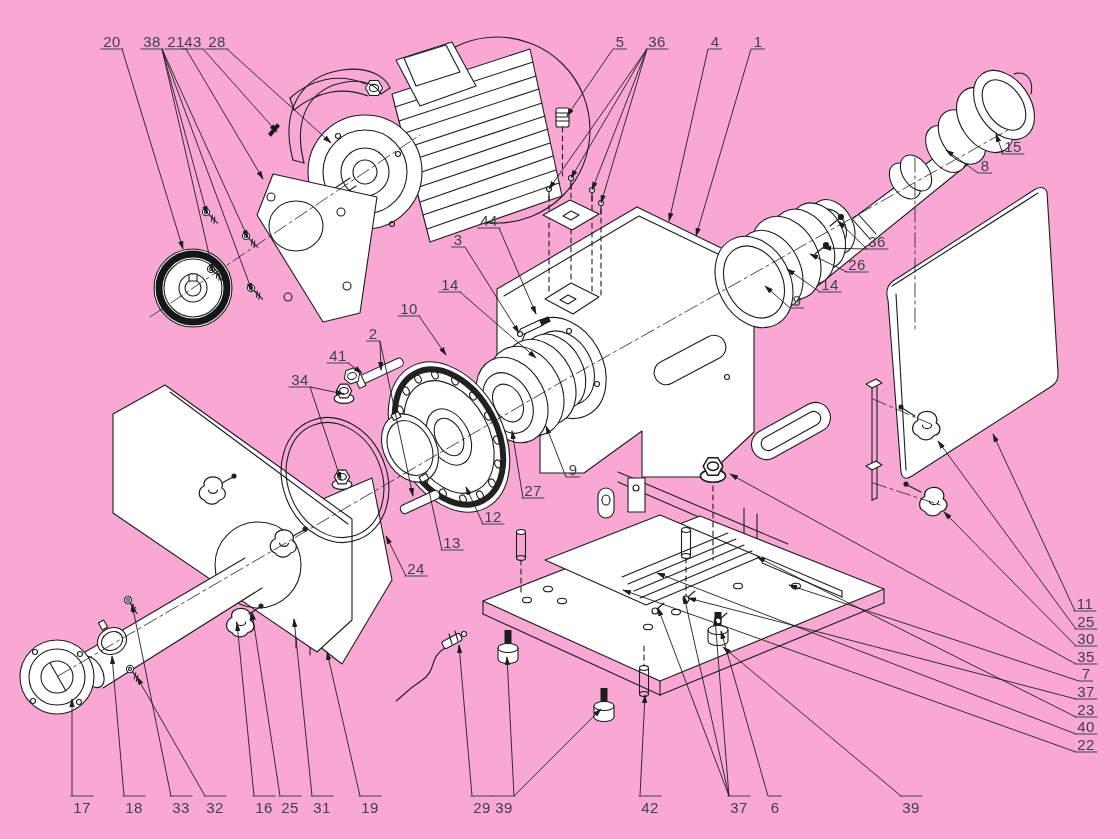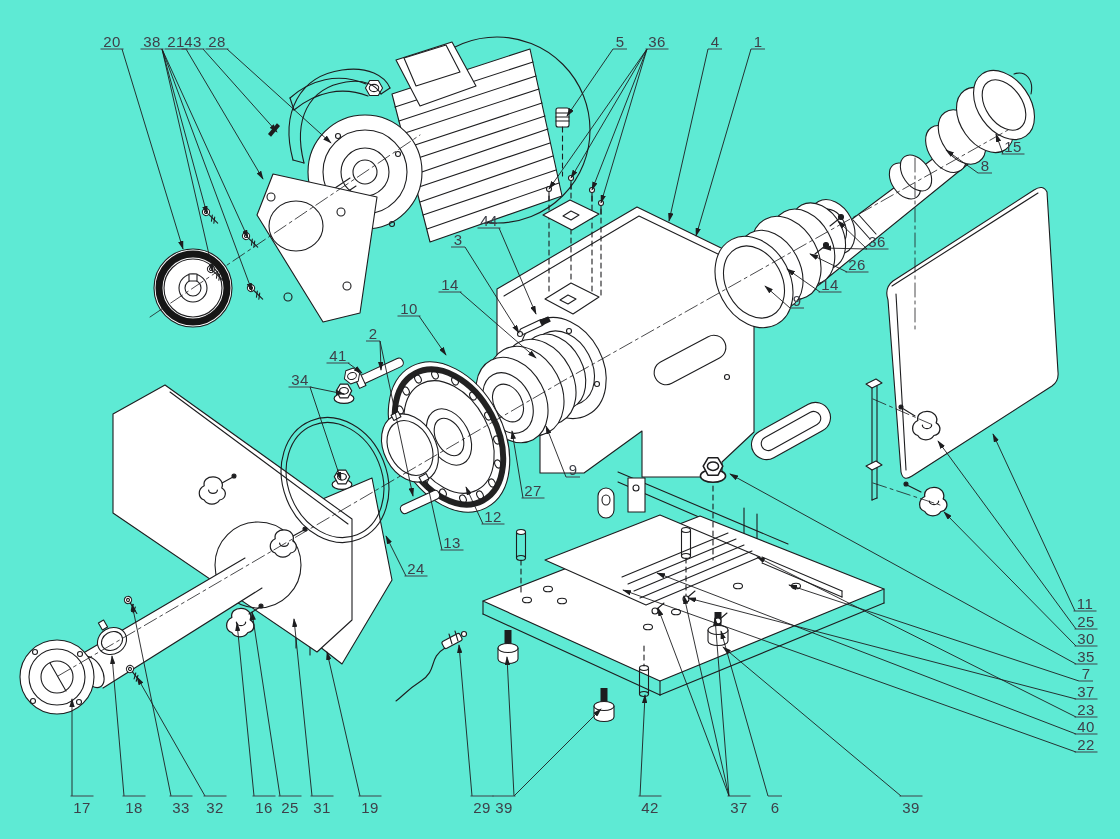--- a/index.html
+++ b/index.html
@@ -1,16 +1,16 @@
 <!DOCTYPE html>
 <html><head>
 <meta charset="utf-8">
 <style>
   html,body{margin:0;padding:0;background:#ffffff;}
-  .stage{position:relative;width:1120px;height:839px;background:#5eead4;overflow:hidden;
+  .stage{position:relative;width:1120px;height:839px;background:#f9a8d4;overflow:hidden;
          font-family:"Liberation Sans",sans-serif;}
   svg{display:block;}
   #callout-layer text{font-family:"Liberation Sans",sans-serif;font-size:15px;letter-spacing:.4px;}
 </style>
 </head>
 <body>
 
 <div class="stage">
 <svg id="diagram" width="1120" height="839" viewBox="0 0 1120 839" xmlns="http://www.w3.org/2000/svg">
   <defs>

